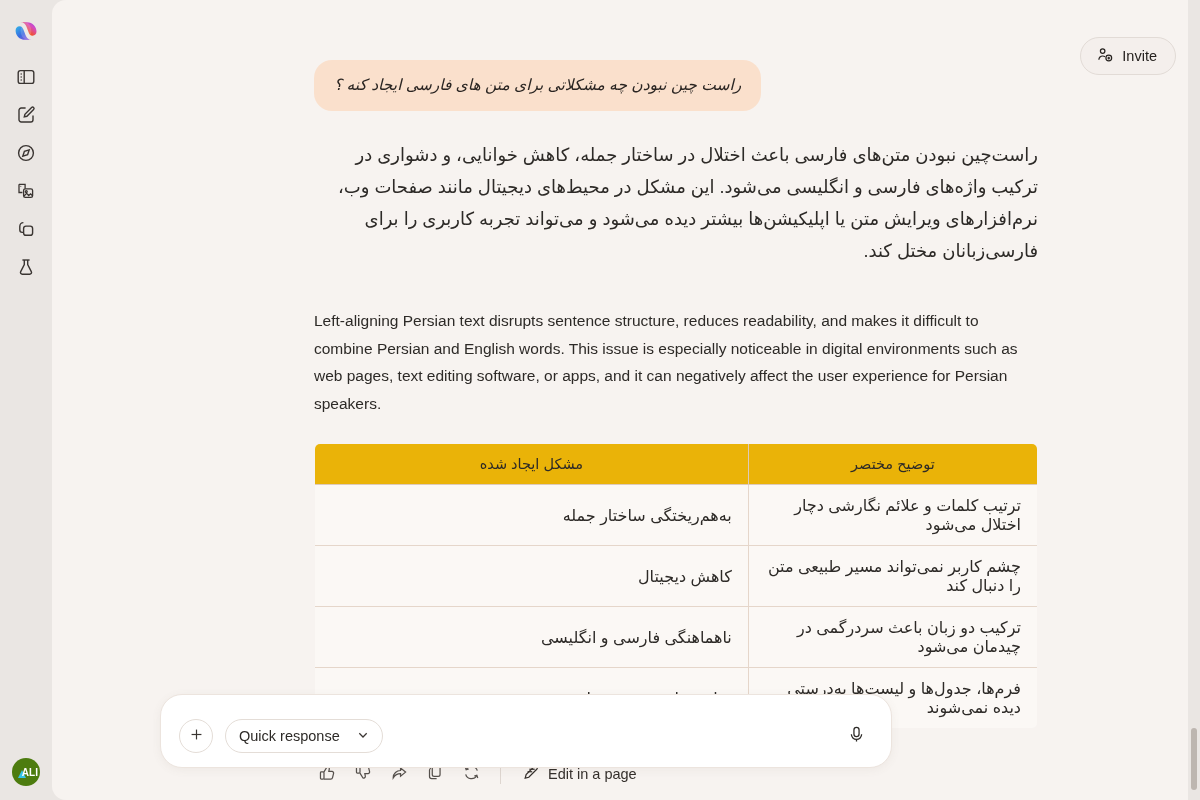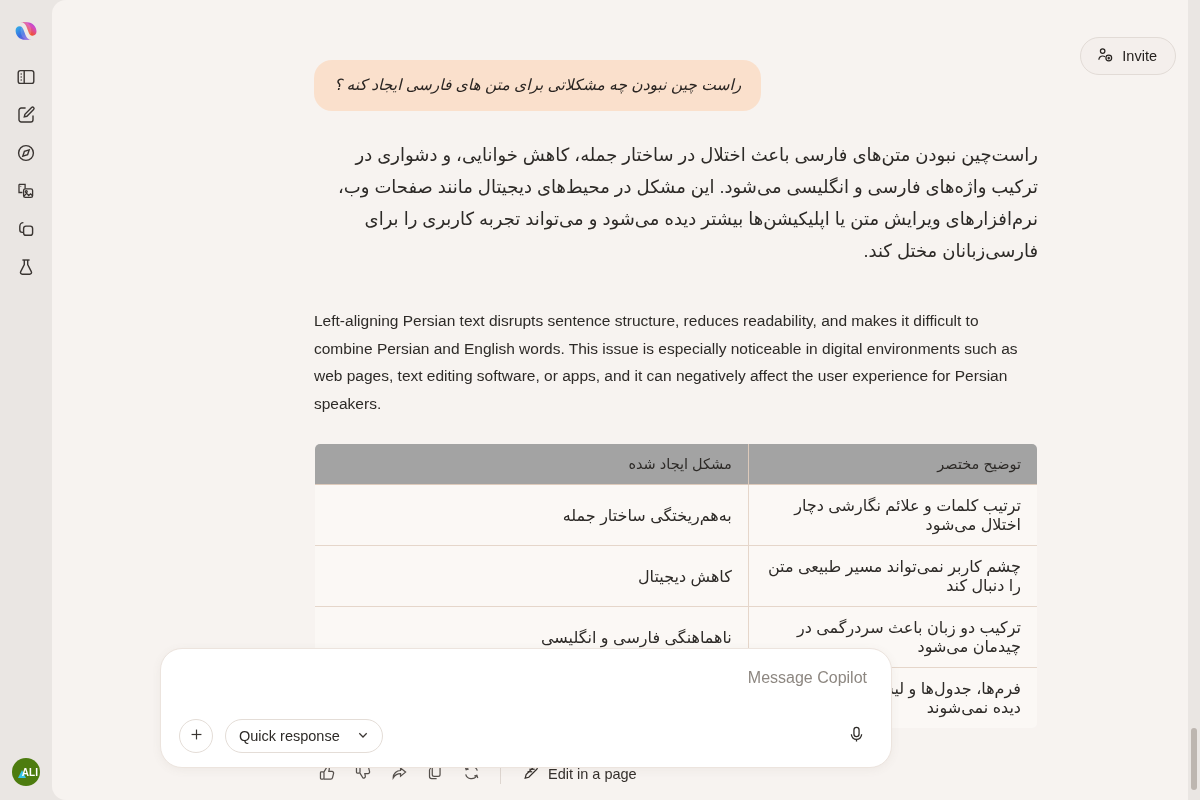--- a/index.html
+++ b/index.html
@@ -174,24 +174,23 @@
     width: 100%;
     border-collapse: collapse;
     direction: rtl;
     border: 1px solid #ddcabb;
     border-radius: 6px;
     overflow: hidden;
     margin-bottom: 26px;
     font-size: 14px;
   }
   table.resp-table th {
-    background: #a3a3a3;
+    background: #eab308;
     border: 1px solid #ddcabb;
     padding: 12px 16px;
-    text-align: right;
     font-weight: 400;
     color: #2d2a27;
     font-size: 14.5px;
   }
   table.resp-table td {
     border: 1px solid #e5d6ca;
     padding: 11px 16px;
     text-align: right;
     color: #2d2a27;
     background: #fbf8f5;
@@ -530,21 +529,20 @@
             </div>
 
           </div>
         </div>
       </div>
     </div>
 
     <div class="composer-wrap">
       <div class="composer">
 
-        <div class="composer-input" contenteditable="true" style="color: rgb(141, 135, 129);">Message Copilot</div>
 
         <div class="composer-bottom">
 
           <div class="plus-btn" title="Add">
             <span>
               <svg width="17" height="17" viewBox="0 0 20 20" fill="none" stroke="#3a3532" stroke-width="1.4">
                 <line x1="10" y1="4.2" x2="10" y2="15.8"></line>
                 <line x1="4.2" y1="10" x2="15.8" y2="10"></line>
               </svg>
             </span>

